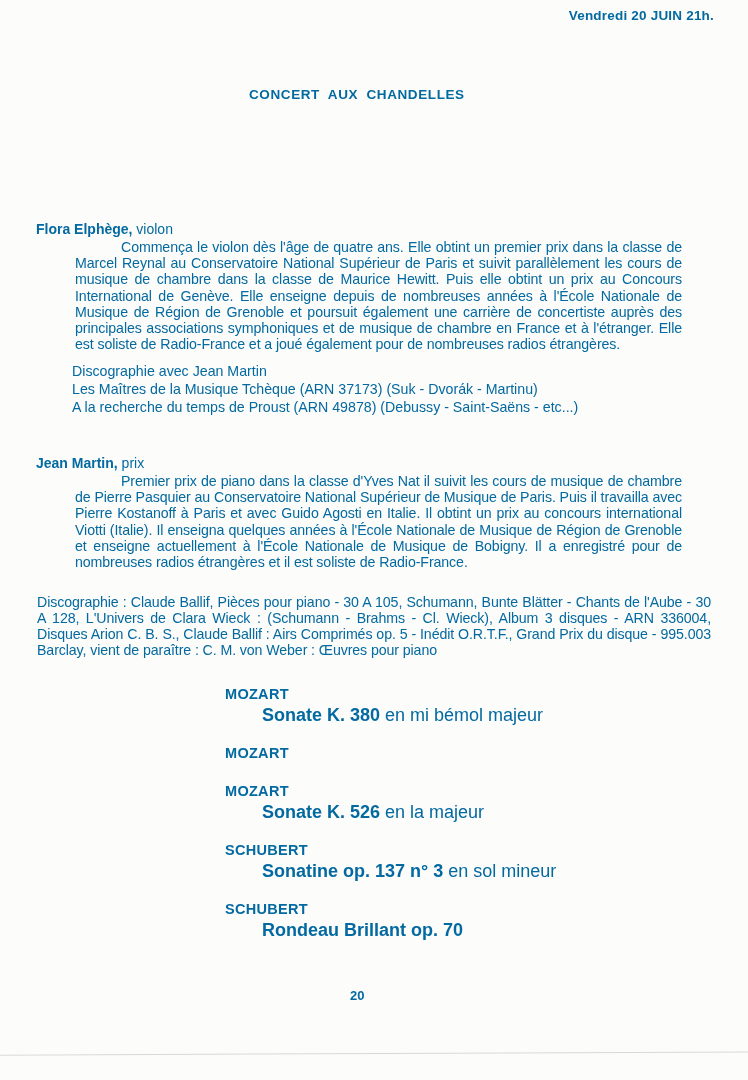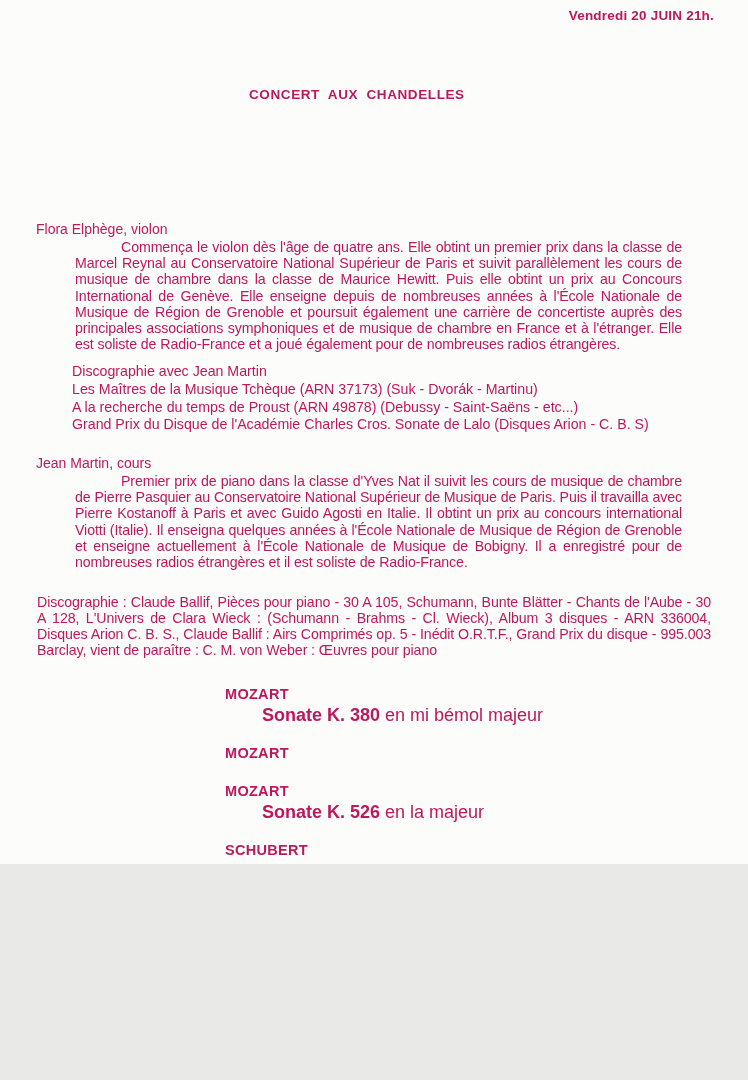--- a/index.html
+++ b/index.html
@@ -3,23 +3,23 @@
 <meta charset="utf-8">
 <style>
   html, body { margin: 0; padding: 0; }
   body {
     width: 748px; height: 1080px;
     background: #e9e9e7;
     font-family: "Liberation Sans", "DejaVu Sans", sans-serif;
   }
   .page {
     position: relative;
-    width: 748px; height: 864px;
+    width: 748px; height: 1080px;
     background: #fcfcfa;
-    color: #be185d;
+    color: #0369a1;
     overflow: hidden;
   }
   .date {
     position: absolute;
     top: 8px; right: 34px;
     font-size: 13.5px;
     font-weight: bold;
     letter-spacing: 0.2px;
   }
   .doc-title {
@@ -27,21 +27,21 @@
     top: 87px; left: 249px;
     font-size: 13.5px;
     font-weight: bold;
     letter-spacing: 0.6px;
     word-spacing: 4px;
   }
   .artist-section { position: absolute; left: 36px; width: 676px; }
   .artist-flora { top: 221px; }
   .artist-jean  { top: 455px; }
   .artist-heading { font-size: 14px; margin: 0 0 2px 0; }
-  .artist-name { font-weight: normal; }
+  .artist-name { font-weight: bold; }
   .artist-role { font-weight: normal; }
   .bio {
     margin: 0 0 0 39px;
     width: 607px;
     font-size: 14.2px;
     line-height: 16.2px;
     text-align: justify;
     text-indent: 46px;
     letter-spacing: -0.1px;
   }
@@ -104,27 +104,26 @@
 
   <section class="artist-section artist-flora">
     <h3 class="artist-heading">
       <span class="artist-name">Flora Elphège,</span><span class="artist-role"> violon</span>
     </h3>
     <p class="bio">Commença le violon dès l'âge de quatre ans. Elle obtint un premier prix dans la classe de Marcel Reynal au Conservatoire National Supérieur de Paris et suivit parallèlement les cours de musique de chambre dans la classe de Maurice Hewitt. Puis elle obtint un prix au Concours International de Genève. Elle enseigne depuis de nombreuses années à l'École Nationale de Musique de Région de Grenoble et poursuit également une carrière de concertiste auprès des principales associations symphoniques et de musique de chambre en  France et à l'étranger. Elle est soliste de Radio-France et a joué également pour de nombreuses radios étrangères.</p>
     <div class="disco-list">
       <div>Discographie avec Jean Martin</div>
       <div>Les Maîtres de la Musique Tchèque (ARN 37173) (Suk - Dvorák - Martinu)</div>
       <div>A la recherche du temps de Proust (ARN 49878) (Debussy - Saint-Saëns - etc...)</div>
-      <div>Grand Prix du Disque de l'Académie Charles Cros. Sonate de Lalo (Disques Arion - C. B. S)</div>
     </div>
   </section>
 
   <section class="artist-section artist-jean">
     <h3 class="artist-heading">
-      <span class="artist-name">Jean Martin,</span><span class="artist-role"> cours</span>
+      <span class="artist-name">Jean Martin,</span><span class="artist-role"> prix</span>
     </h3>
     <p class="bio">Premier prix de piano dans la classe d'Yves Nat il suivit les cours de musique de chambre de Pierre Pasquier au Conservatoire National Supérieur de Musique de Paris. Puis il travailla avec Pierre Kostanoff à Paris et avec Guido Agosti en Italie. Il obtint un prix au concours international Viotti (Italie). Il enseigna quelques années à l'École Nationale de Musique de Région de Grenoble et enseigne actuellement à l'École Nationale de Musique de Bobigny. Il a enregistré pour de nombreuses radios étrangères et il est soliste de Radio-France.</p>
   </section>
 
   <p class="disco-paragraph">Discographie : Claude Ballif, Pièces pour piano - 30 A 105, Schumann, Bunte Blätter - Chants de l'Aube - 30 A 128, L'Univers de Clara Wieck : (Schumann - Brahms - Cl. Wieck), Album 3 disques - ARN 336004, Disques Arion C. B. S., Claude Ballif : Airs Comprimés op. 5 - Inédit O.R.T.F., Grand Prix du disque - 995.003 Barclay, vient de paraître : C. M. von Weber : Œuvres pour piano</p>
 
   <div class="program">
 
     <div class="program-entry">
       <div class="program-composer">MOZART</div>

